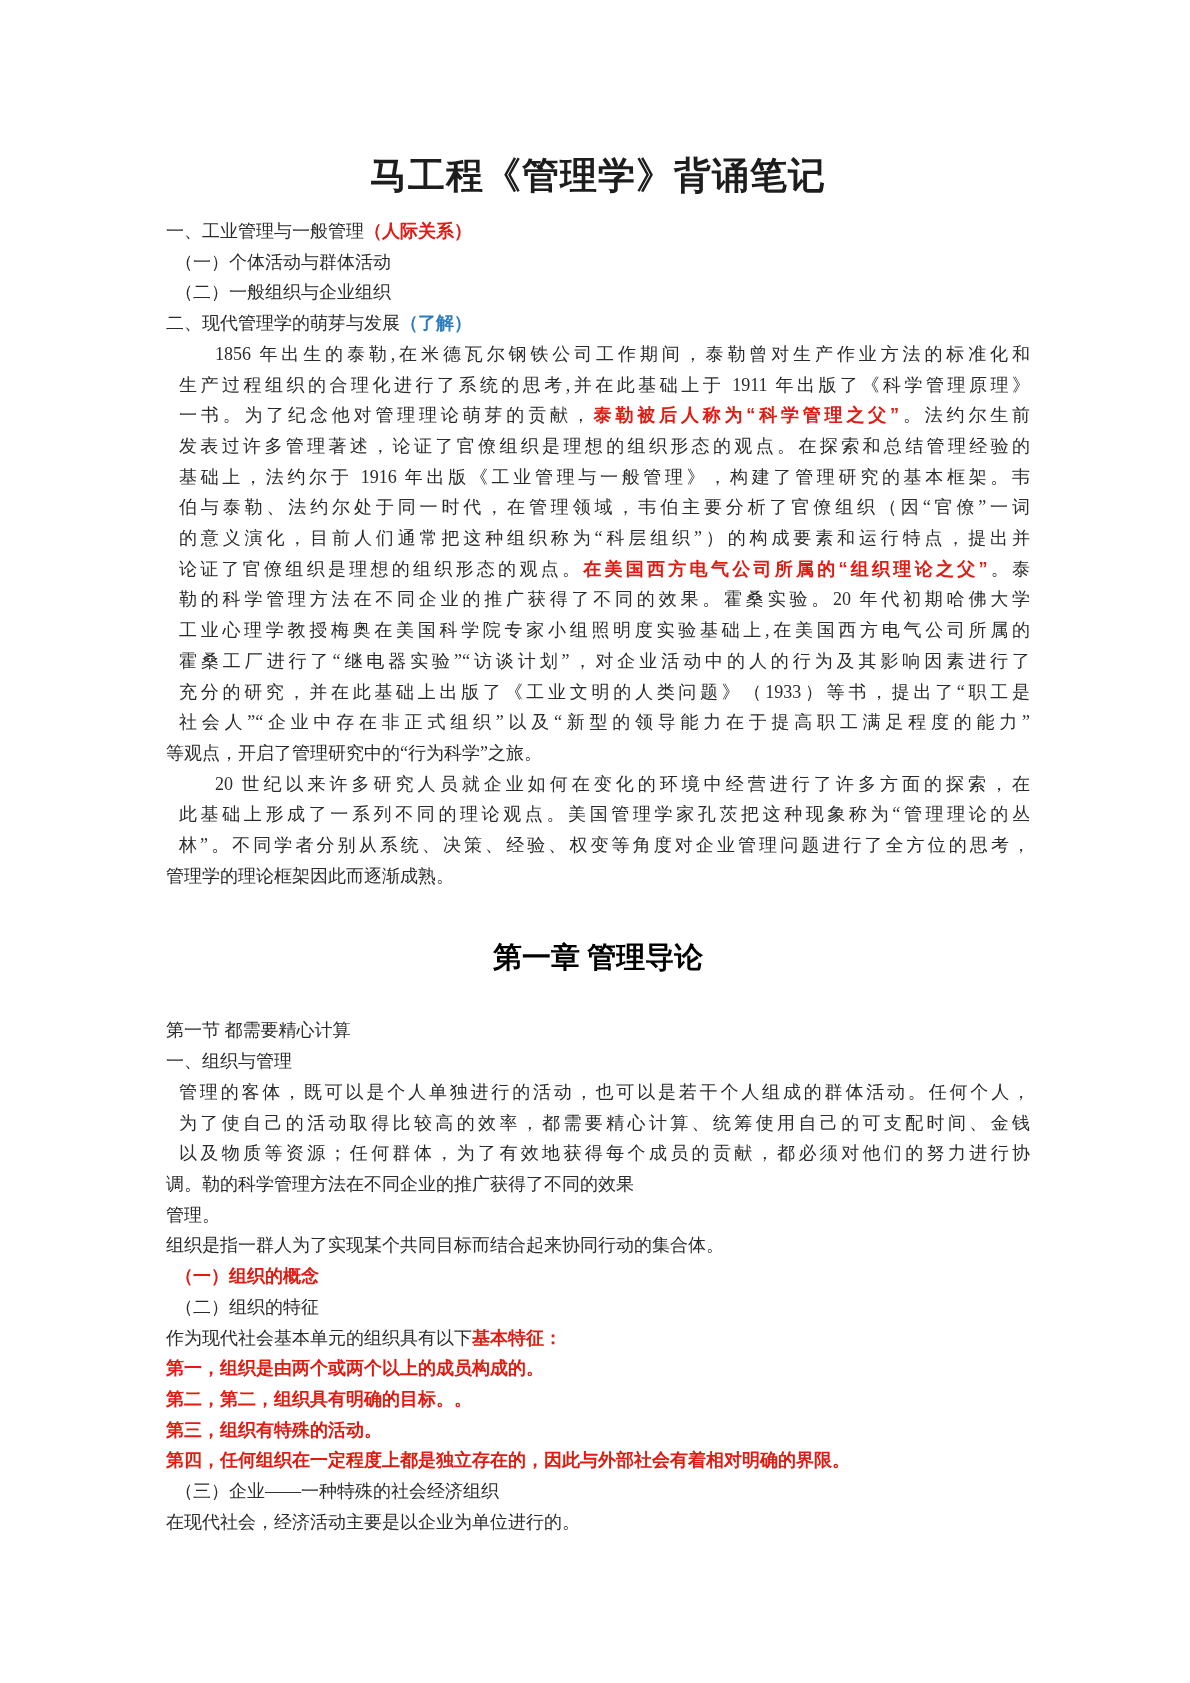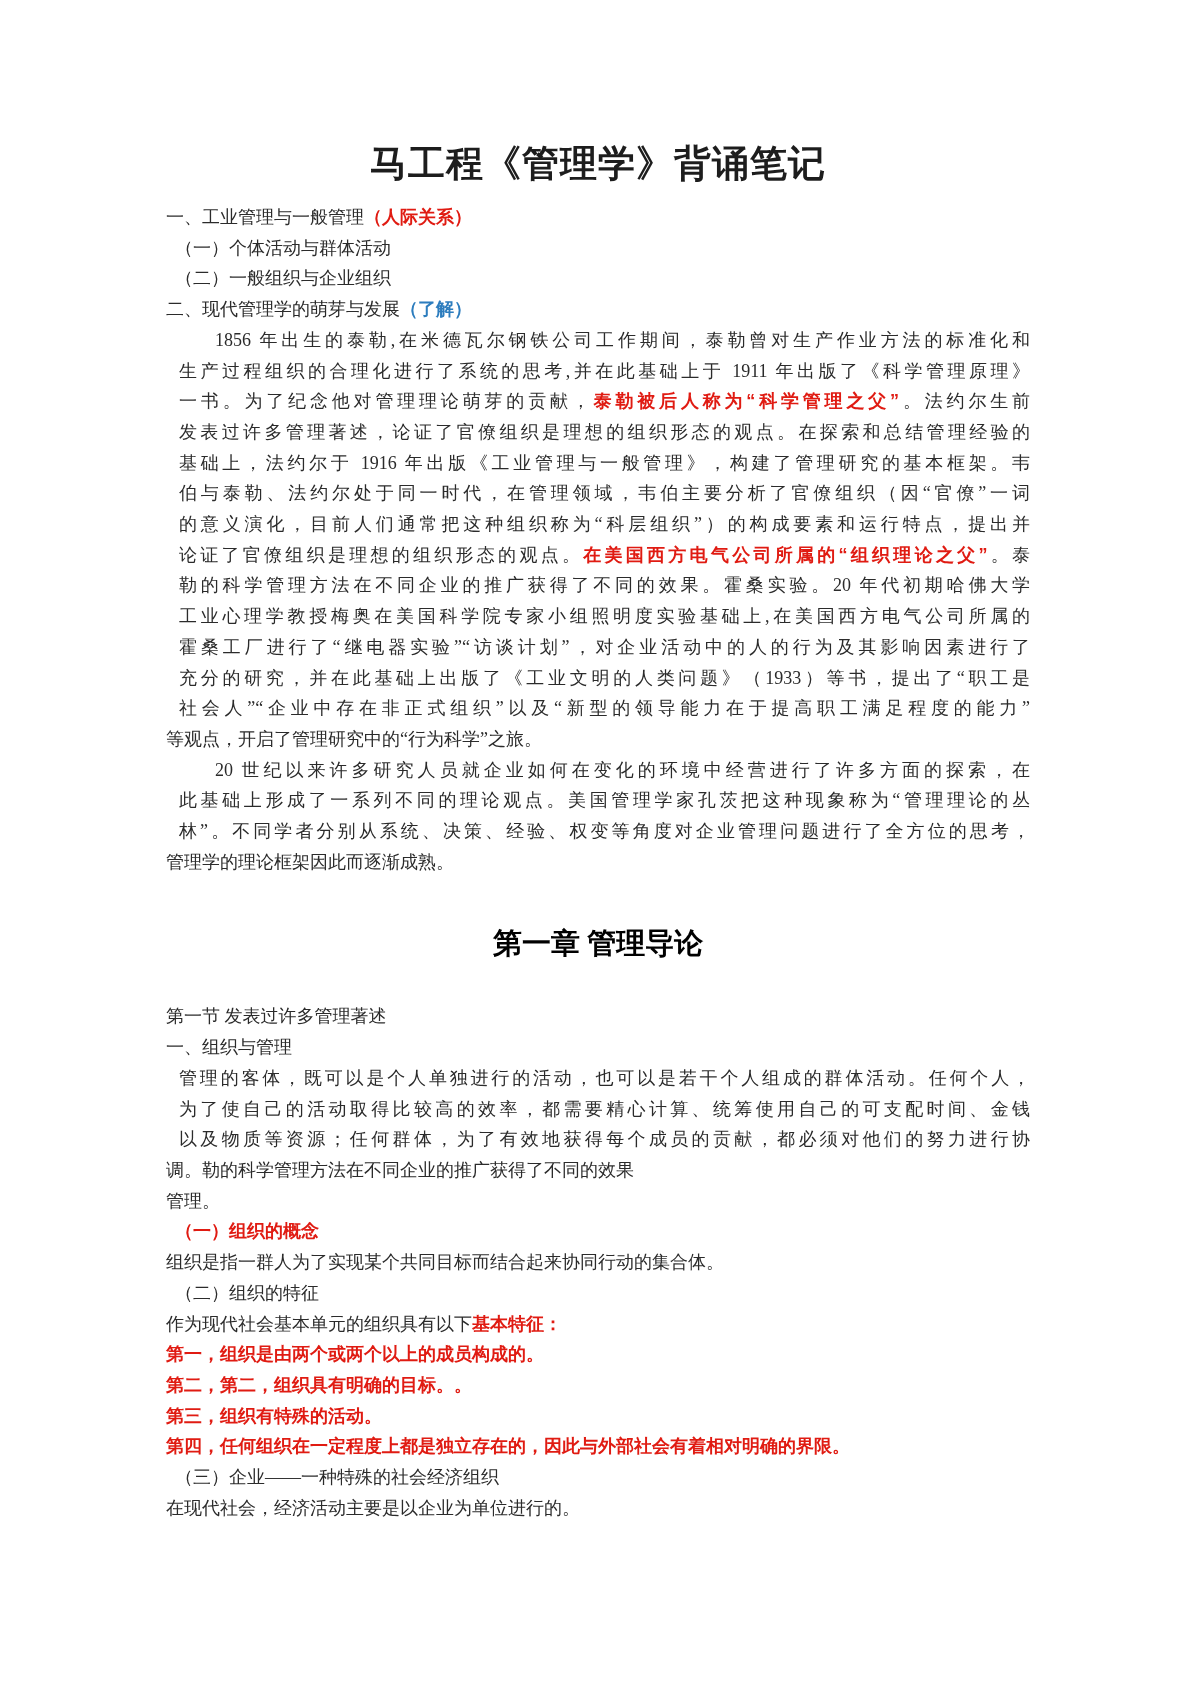--- a/index.html
+++ b/index.html
@@ -12,21 +12,21 @@
   body{
     width:1190px;height:1683px;
     background:var(--bg-c);
     font-family:"Liberation Serif","DejaVu Serif",serif;
     color:var(--text-c);
     overflow:hidden;
   }
   .page{position:relative;width:1190px;height:1683px;}
   .content{position:absolute;left:166px;top:0;width:864px;}
   .doc-title{
-    margin:4px;padding-top:136px;
+    margin:16px;padding-top:136px;
     text-align:center;
     font-size:37px;line-height:48px;font-weight:700;
     color:#1d1d1d;
     letter-spacing:1px;
   }
   .outline-block{margin-top:14px;}
   .ln{
     font-size:18px;
     line-height:30.7px;
     white-space:nowrap;
@@ -91,29 +91,29 @@
     <div>
       <div class="ln jf ind">20 世纪以来许多研究人员就企业如何在变化的环境中经营进行了许多方面的探索，在</div>
       <div class="ln jf">此基础上形成了一系列不同的理论观点。美国管理学家孔茨把这种现象称为“管理理论的丛</div>
       <div class="ln jf">林”。不同学者分别从系统、决策、经验、权变等角度对企业管理问题进行了全方位的思考，</div>
       <div class="ln">管理学的理论框架因此而逐渐成熟。</div>
     </div>
 
     <h2 class="chapter-h">第一章 管理导论</h2>
 
     <div>
-      <div class="ln">第一节 发表过许多管理著述</div>
+      <div class="ln">第一节 都需要精心计算</div>
       <div class="ln">一、组织与管理</div>
       <div class="ln jf">管理的客体，既可以是个人单独进行的活动，也可以是若干个人组成的群体活动。任何个人，</div>
       <div class="ln jf">为了使自己的活动取得比较高的效率，都需要精心计算、统筹使用自己的可支配时间、金钱</div>
       <div class="ln jf">以及物质等资源；任何群体，为了有效地获得每个成员的贡献，都必须对他们的努力进行协</div>
       <div class="ln">调。勒的科学管理方法在不同企业的推广获得了不同的效果</div>
       <div class="ln">管理。</div>
+      <div class="ln">组织是指一群人为了实现某个共同目标而结合起来协同行动的集合体。</div>
       <div class="ln red sub">（一）组织的概念</div>
-      <div class="ln">组织是指一群人为了实现某个共同目标而结合起来协同行动的集合体。</div>
       <div class="ln sub">（二）组织的特征</div>
       <div class="ln"><span>作为现代社会基本单元的组织具有以下</span><span class="red">基本特征：</span></div>
       <div class="ln red">第一，组织是由两个或两个以上的成员构成的。</div>
       <div class="ln red">第二，第二，组织具有明确的目标。。</div>
       <div class="ln red">第三，组织有特殊的活动。</div>
       <div class="ln red">第四，任何组织在一定程度上都是独立存在的，因此与外部社会有着相对明确的界限。</div>
       <div class="ln sub">（三）企业——一种特殊的社会经济组织</div>
       <div class="ln">在现代社会，经济活动主要是以企业为单位进行的。</div>
     </div>
 

